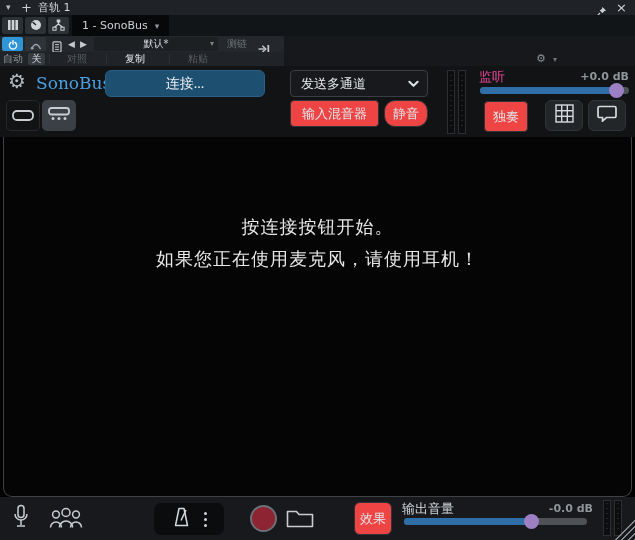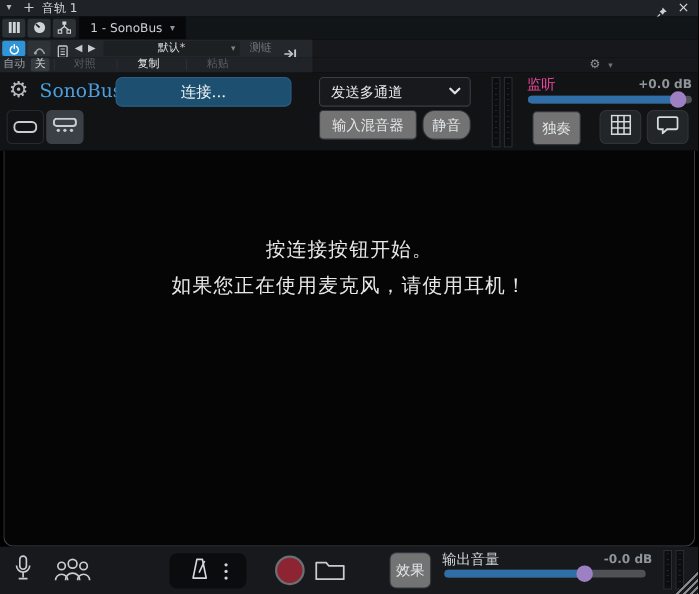--- a/index.html
+++ b/index.html
@@ -15,21 +15,21 @@
   #plugin-tab .txt{color:#ccd0d4;font-size:11px;}
   #row3{left:0;top:36px;width:635px;height:16px;background:#16181b;}
   #row3-strip{left:0;top:0;width:284px;height:16px;background:#24282c;}
   #row4{left:0;top:52px;width:635px;height:14px;background:#16181b;}
   #row4-strip{left:0;top:0;width:284px;height:14px;background:#202428;}
   .r4txt{font-size:10px;line-height:14px;}
   .r4sep{width:1px;height:10px;top:2px;background:#2c3034;}
   
   #sb-header{left:0;top:66px;width:635px;height:71px;background:#111315;}
   .sb-font{font-family:"DejaVu Serif","Liberation Serif",serif;}
-  .sb-btn{background:#737373;border:1px solid #303438;border-radius:4px;color:#e3e6e9;
+  .sb-btn{background:#ef4444;border:1px solid #303438;border-radius:4px;color:#e3e6e9;
           display:flex;align-items:center;justify-content:center;box-sizing:border-box;}
   #connect-btn{background:#1d4f70;border:1px solid #2a6088;border-radius:6px;color:#eef1f4;
                display:flex;align-items:center;justify-content:center;box-sizing:border-box;}
   #send-dd{background:#17191c;border:1px solid #3a3e43;border-radius:4px;color:#e8ebee;
            display:flex;align-items:center;box-sizing:border-box;padding:0 8px 0 10px;justify-content:space-between;}
   .icon-btn{background:#232629;border:1px solid #303438;border-radius:6px;display:flex;align-items:center;justify-content:center;box-sizing:border-box;}
   .meter-pair{display:flex;gap:3px;}
   .meter-bar{width:8px;height:100%;background:#0b0d0e;border:1px solid #2b2f33;box-sizing:border-box;
              display:flex;align-items:center;justify-content:center;}
   .meter-ticks{width:2px;height:88%;
@@ -143,21 +143,21 @@
       <span class="abs r4txt" style="left:176px;width:44px;text-align:center;color:#595e63;">粘贴</span>
     </div>
     <span class="abs" style="left:536px;top:0;font-size:11px;line-height:14px;color:#8d9297;">⚙</span>
     <span class="abs" style="left:553px;top:1px;font-size:8px;line-height:14px;color:#6d7277;">▾</span>
   </div>
 
   <div id="sb-header" class="abs">
     <span class="abs" style="left:8px;top:1px;font-size:20px;line-height:28px;color:#b4b9be;">⚙</span>
     <span class="abs sb-font" style="left:36px;top:4px;font-size:17px;line-height:26px;color:#4aa0e0;">SonoBus</span>
 
-    <div id="connect-btn" class="abs sb-font" style="left:105px;top:4px;width:160px;height:27px;font-size:14px;">连接...</div>
+    <div id="connect-btn" class="abs sb-font" style="left:105px;top:4px;width:160px;height:27px;font-size:14px;font-family:Liberation Serif, serif;">连接...</div>
 
     <div id="send-dd" class="abs sb-font" style="left:290px;top:4px;width:138px;height:27px;font-size:13px;">
       <span>发送多通道</span>
       <span><svg width="11" height="8" viewBox="0 0 12 8">
             <path d="M1.5 1.5L6 6l4.5-4.5" fill="none" stroke="#dfe3e6" stroke-width="2.2" stroke-linecap="round" stroke-linejoin="round"></path>
           </svg></span>
     </div>
 
     <div class="abs meter-pair" style="left:447px;top:4px;width:21px;height:64px;">
       <div class="meter-bar">

